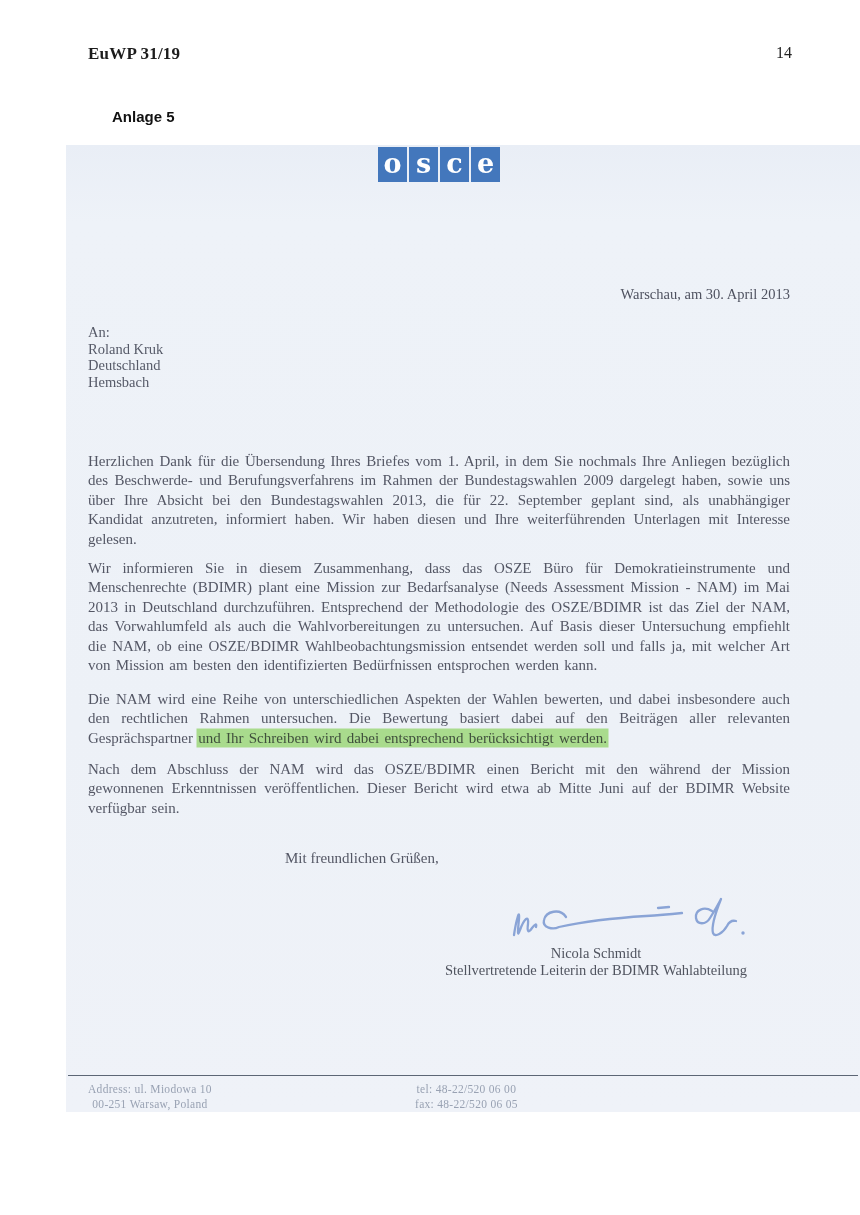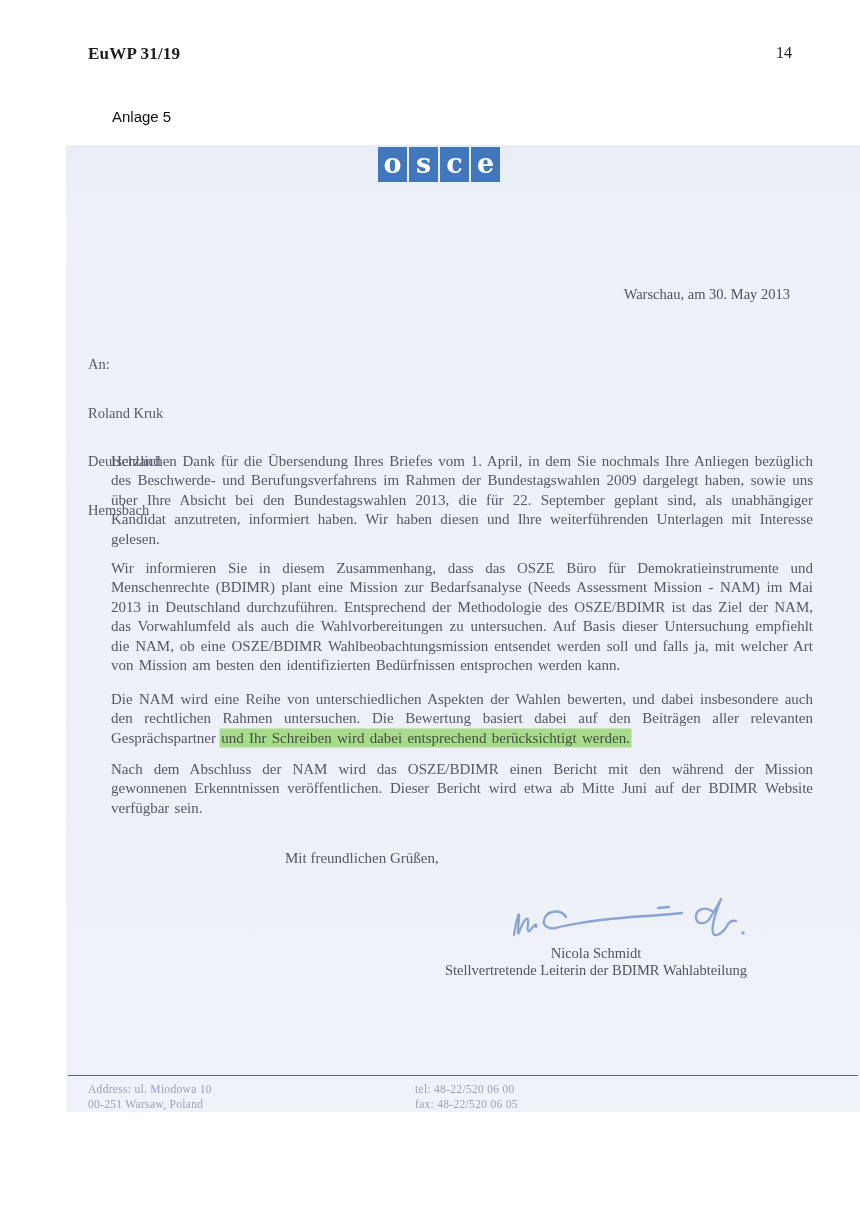--- a/index.html
+++ b/index.html
@@ -16,21 +16,21 @@
     font-size:17px;font-weight:bold;color:#1c1c1c;
     letter-spacing:.2px;
   }
   .page-num{
     position:absolute;right:68px;top:44px;
     font-size:16px;color:#222;
   }
   .annex{
     position:absolute;left:112px;top:108px;
     font-family:"Liberation Sans", sans-serif;
-    font-size:15px;font-weight:400;color:#111;
+    font-size:15px;font-weight:700;color:#111;
   }
   
   .scan{
     position:absolute;left:66px;top:145px;width:794px;height:967px;
     background:linear-gradient(180deg,#e9eef6 0%,#eef2f8 8%,#edf1f7 60%,#eff2f8 100%);
     color:#545765;
   }
   .scan .col{position:absolute;left:22px;width:702px;}
   
   .logo-row{top:2px;display:flex;justify-content:center;gap:2px;}
@@ -44,27 +44,26 @@
     padding-bottom:2px;box-sizing:border-box;
   }
   
   .org-title{
     top:41px;text-align:center;
     font-weight:bold;font-size:21px;line-height:26px;
     color:#55525e;letter-spacing:.2px;
   }
   .dateline{top:141px;text-align:right;font-size:14.5px;color:#4f5260;}
   .recipient{top:179px;font-size:14.5px;line-height:16.5px;color:#565a68;}
-  .recipient span{display:block;margin-top:32px;}
+  .recipient span{display:block;}
   .salutation{top:277px;font-size:15px;color:#545765;}
   .para{
     font-size:15px;line-height:19.4px;
     text-align:justify;color:#545765;
     word-spacing:1.5px;
-    margin-left:23px;
   }
   .p1{top:307px;} .p2{top:414px;} .p3{top:545px;} .p4{top:615px;}
   .hl{
     background:var(--highlight,#a9db8d);
     box-shadow:0 0 0 1.5px var(--highlight,#a9db8d);
     color:#3f4f3c;font-weight:normal;
   }
   .closing{top:705px;font-size:15px;color:#545765;padding-left:197px;}
   .sig-svg{position:absolute;left:440px;top:752px;}
   .sig-block{
@@ -75,41 +74,41 @@
   
   .foot-rule{
     position:absolute;left:2px;top:930px;width:790px;
     border-top:1.5px solid #5c6675;
   }
   .foot{
     position:absolute;top:937px;
     font-size:11.5px;line-height:15px;color:#99a2b3;
     letter-spacing:.3px;
   }
-  .foot span{display:block;}
+  .foot span{display:block;text-align:center;}
   .foot-a{left:22px;} .foot-b{left:349px;} .foot-c{left:574px;}
 </style>
 </head>
 <body>
 
 <div class="doc-ref">EuWP 31/19</div>
 <div class="page-num">14</div>
 <div class="annex">Anlage 5</div>
 
 <div class="scan">
 
   <div class="col logo-row">
     <span class="logo-box">o</span>
     <span class="logo-box">s</span>
     <span class="logo-box">c</span>
     <span class="logo-box">e</span>
   </div>
 
 
-  <div class="col dateline">Warschau, am 30. May 2013</div>
+  <div class="col dateline">Warschau, am 30. April 2013</div>
 
   <div class="col recipient">
     <span>An:</span>
     <span>Roland Kruk</span>
     <span>Deutschland</span>
     <span>Hemsbach</span>
   </div>
 
 
   <div class="col para p1">Herzlichen Dank für die Übersendung Ihres Briefes vom 1. April, in dem Sie nochmals Ihre Anliegen bezüglich des Beschwerde- und Berufungsverfahrens im Rahmen der Bundestagswahlen 2009 dargelegt haben, sowie uns über Ihre Absicht bei den Bundestagswahlen 2013, die für 22. September geplant sind, als unabhängiger Kandidat anzutreten, informiert haben. Wir haben diesen und Ihre weiterführenden Unterlagen mit Interesse gelesen.</div>

